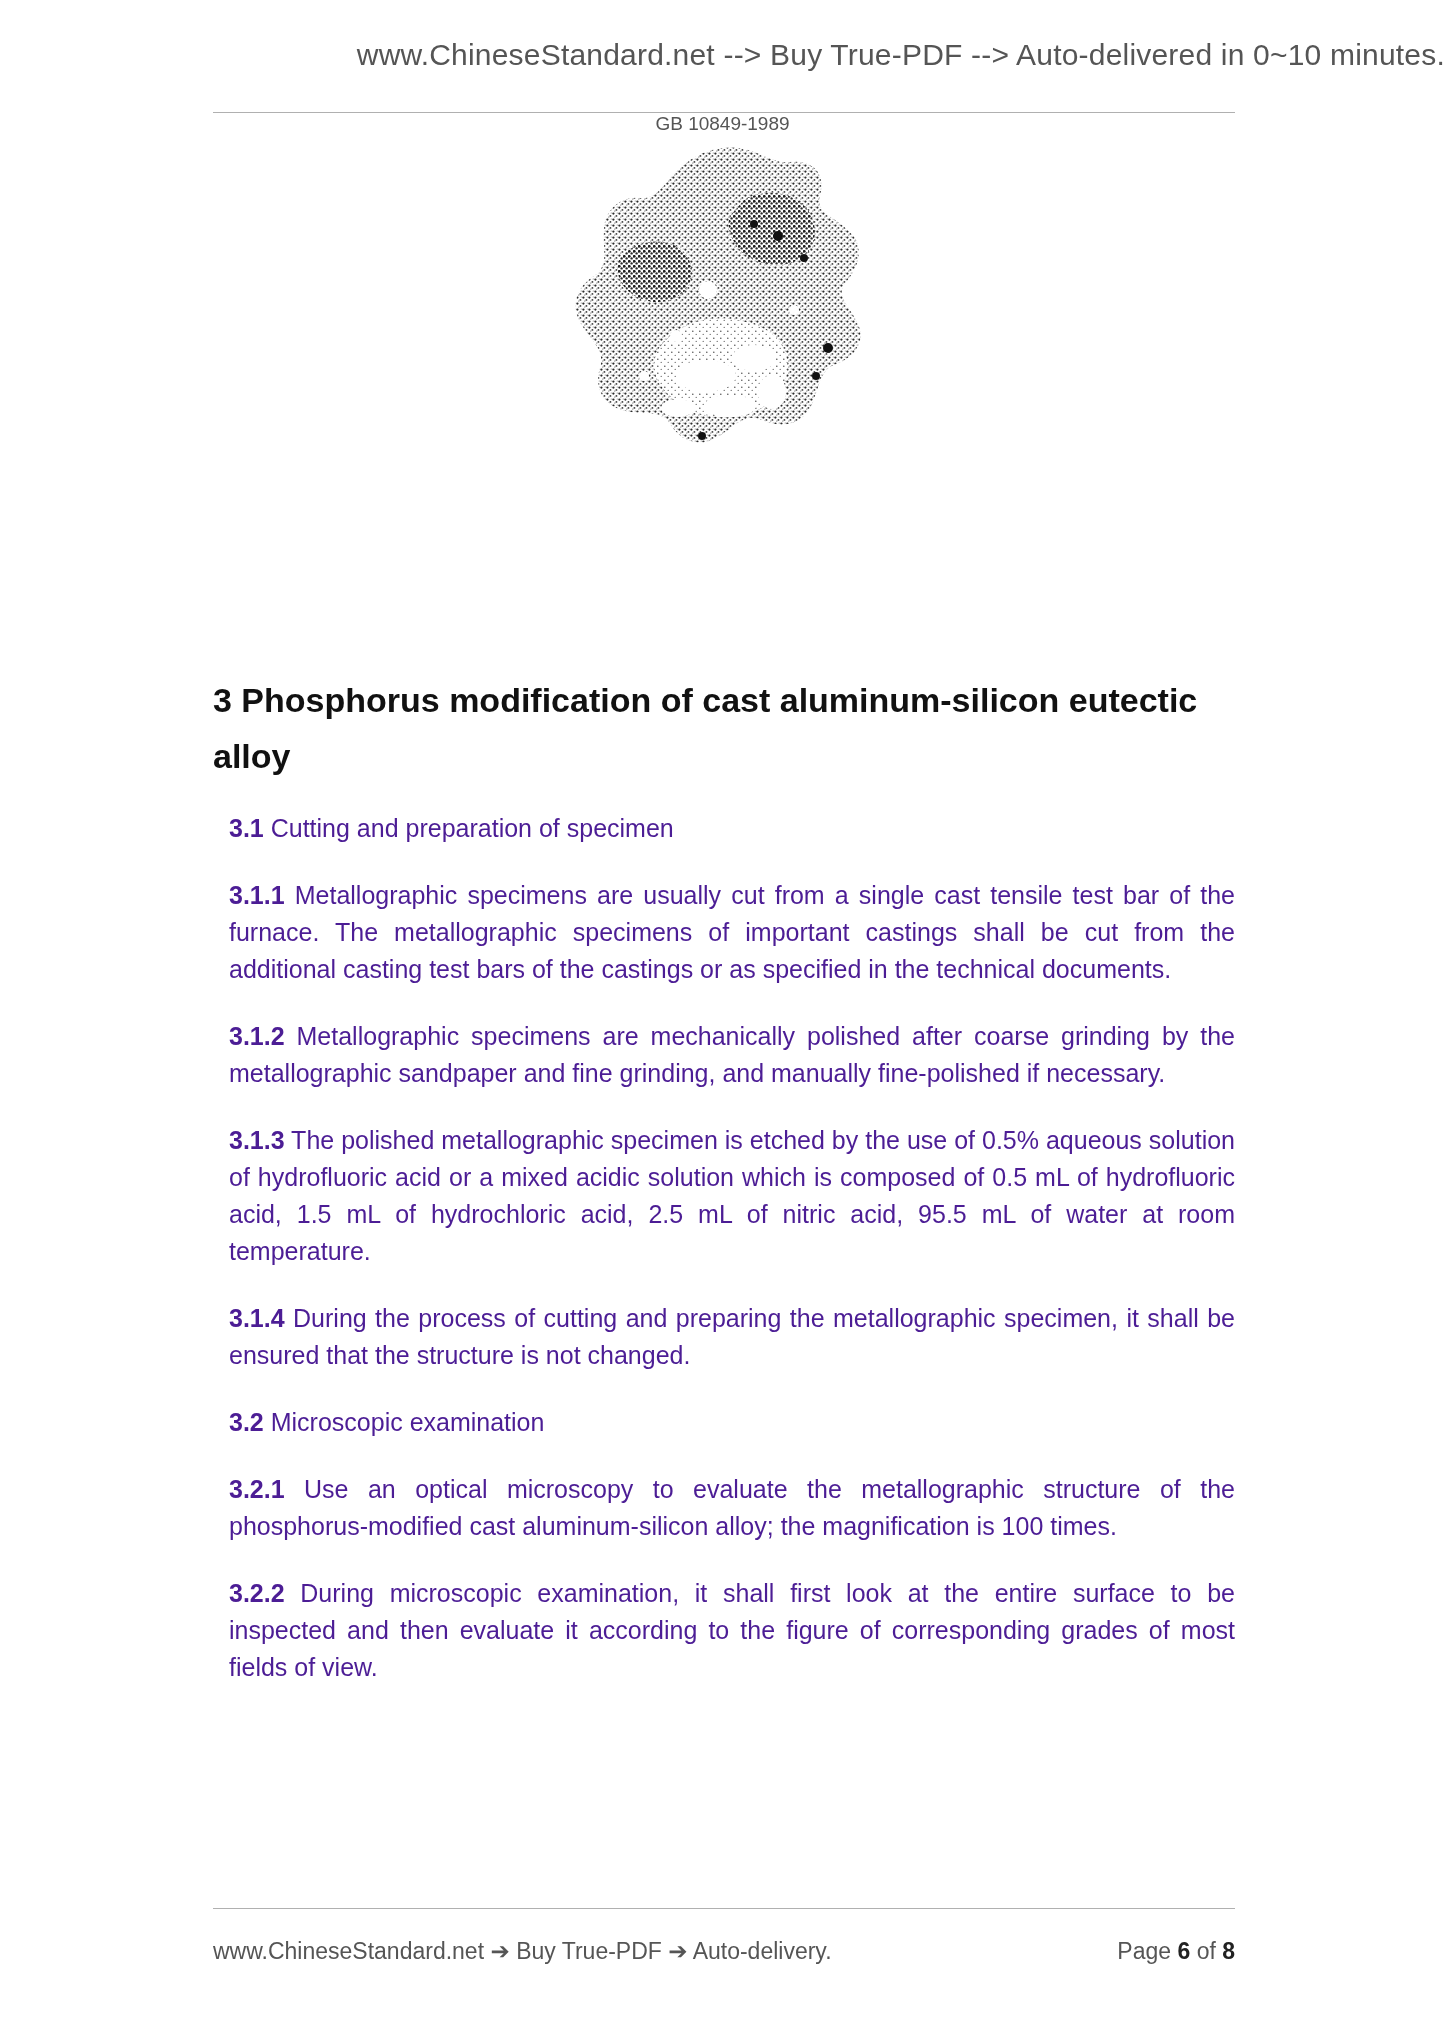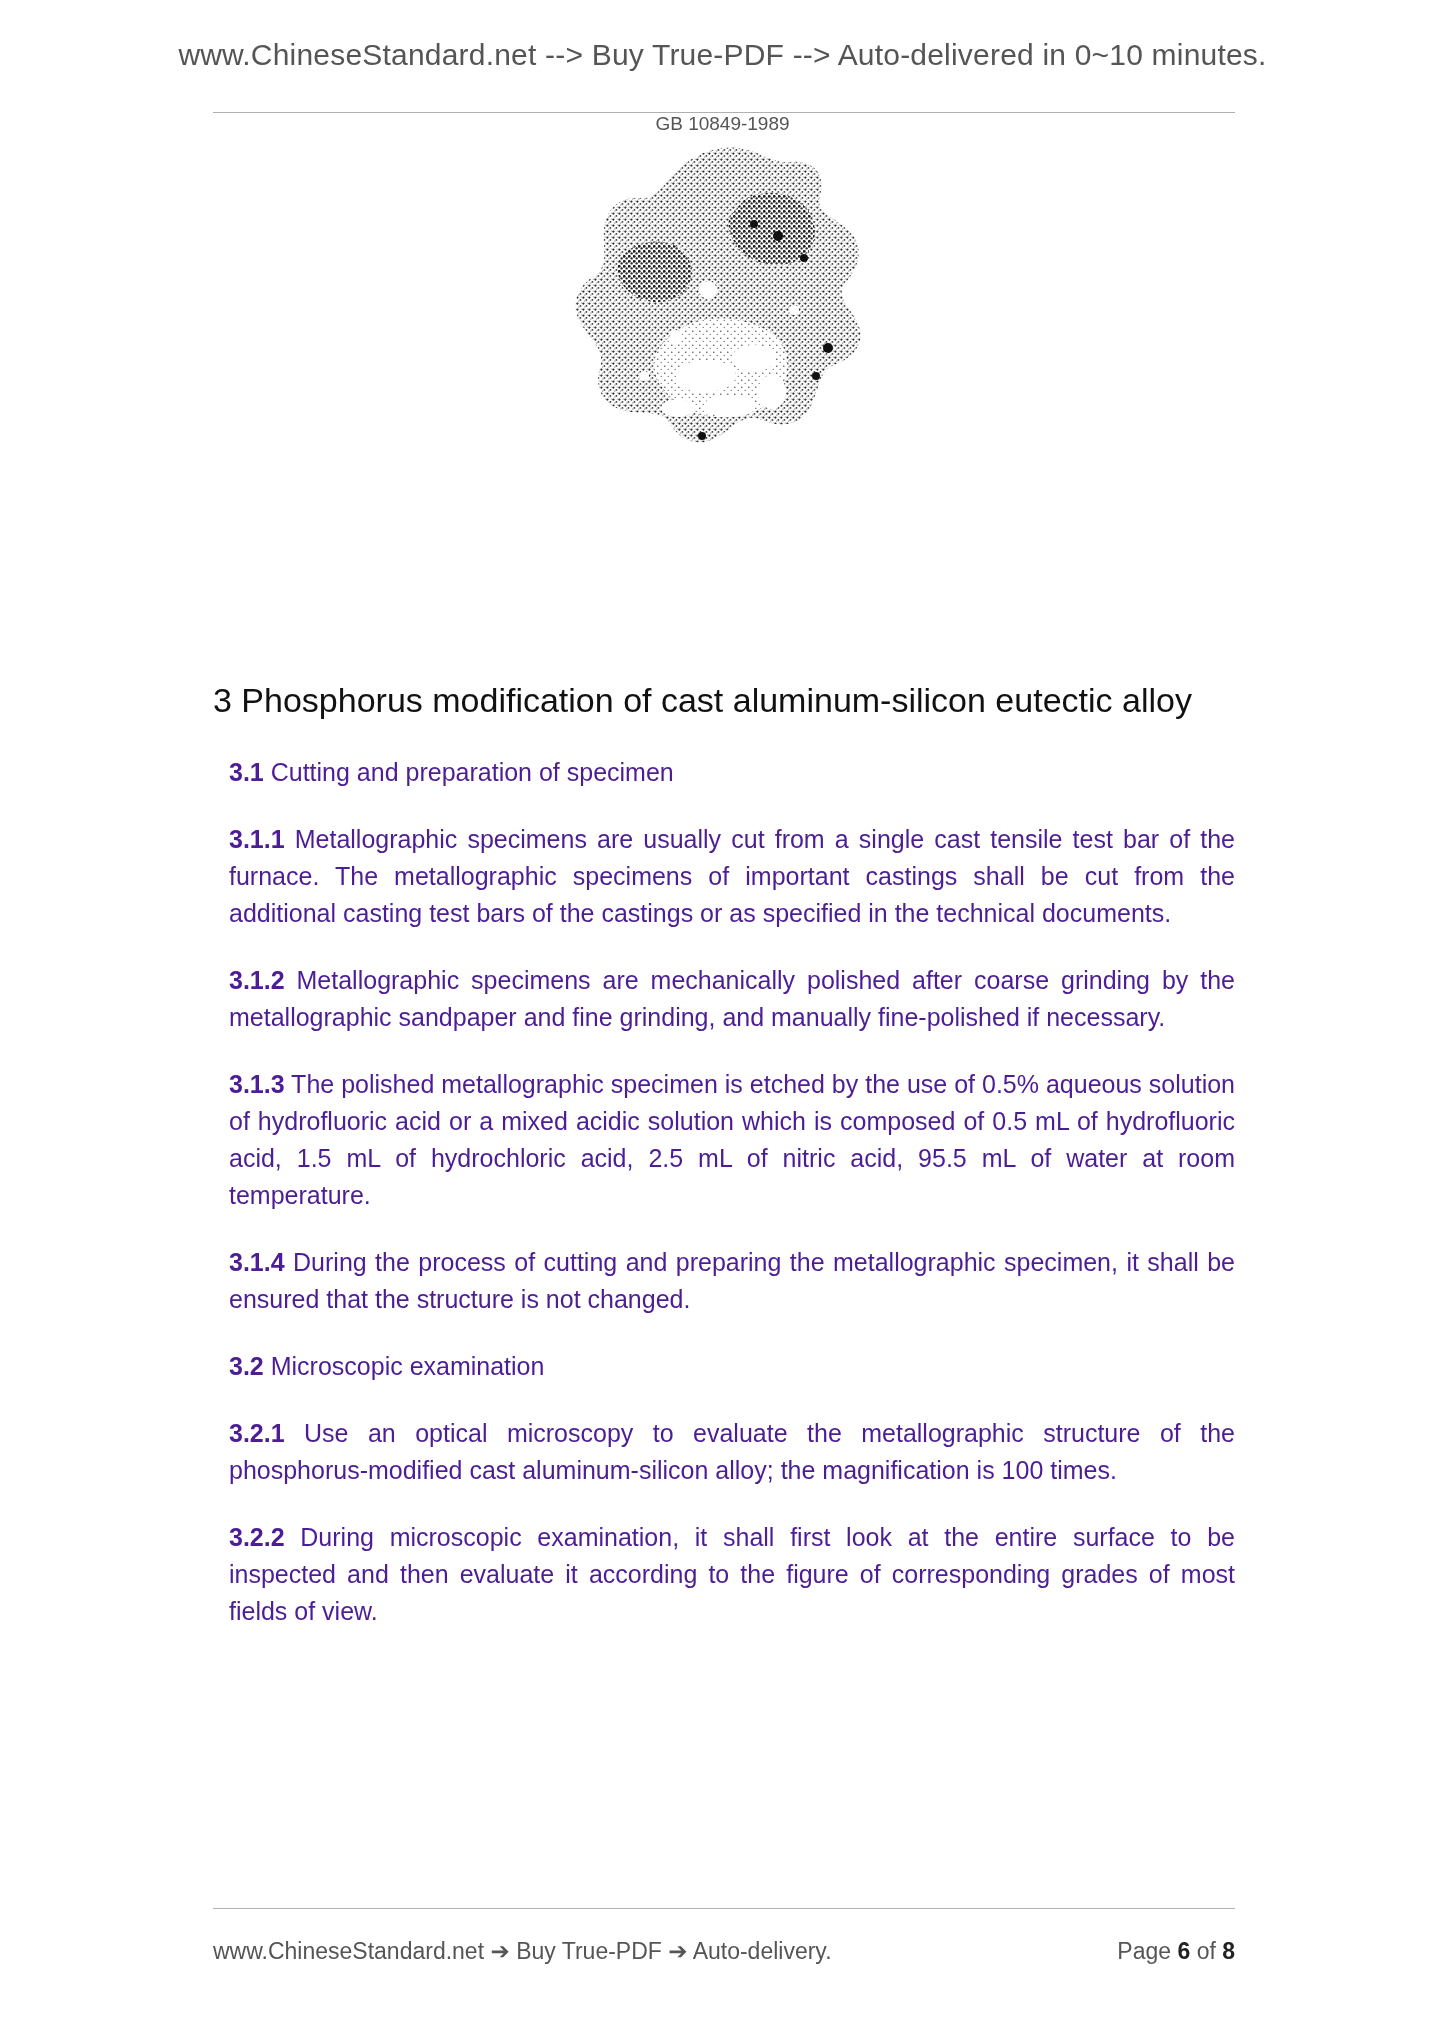--- a/index.html
+++ b/index.html
@@ -17,21 +17,21 @@
     height: 2044px;
     margin: 0 auto;
     background: #ffffff;
     overflow: hidden;
   }
   .header-banner {
     position: absolute;
     top: 38px;
     left: 0;
     width: 100%;
-    text-align: center;
+    text-align: right;
     font-size: 30px;
     color: #555555;
     letter-spacing: 0.2px;
     white-space: nowrap;
   }
   .header-std {
     position: absolute;
     top: 78px;
     left: 0;
     width: 100%;
@@ -73,21 +73,21 @@
   }
 
   .content {
     position: absolute;
     top: 672px;
     left: 213px;
     width: 1022px;
   }
   h1.section-title {
     font-size: 34px;
-    font-weight: normal;
+    font-weight: bold;
     line-height: 1.65;
     margin: 0 0 26px 0;
     color: #111111;
   }
   p.para {
     font-size: 25px;
     line-height: 1.48;
     margin: 0 0 30px 16px;
     color: #4c1d95;
     text-align: justify;

